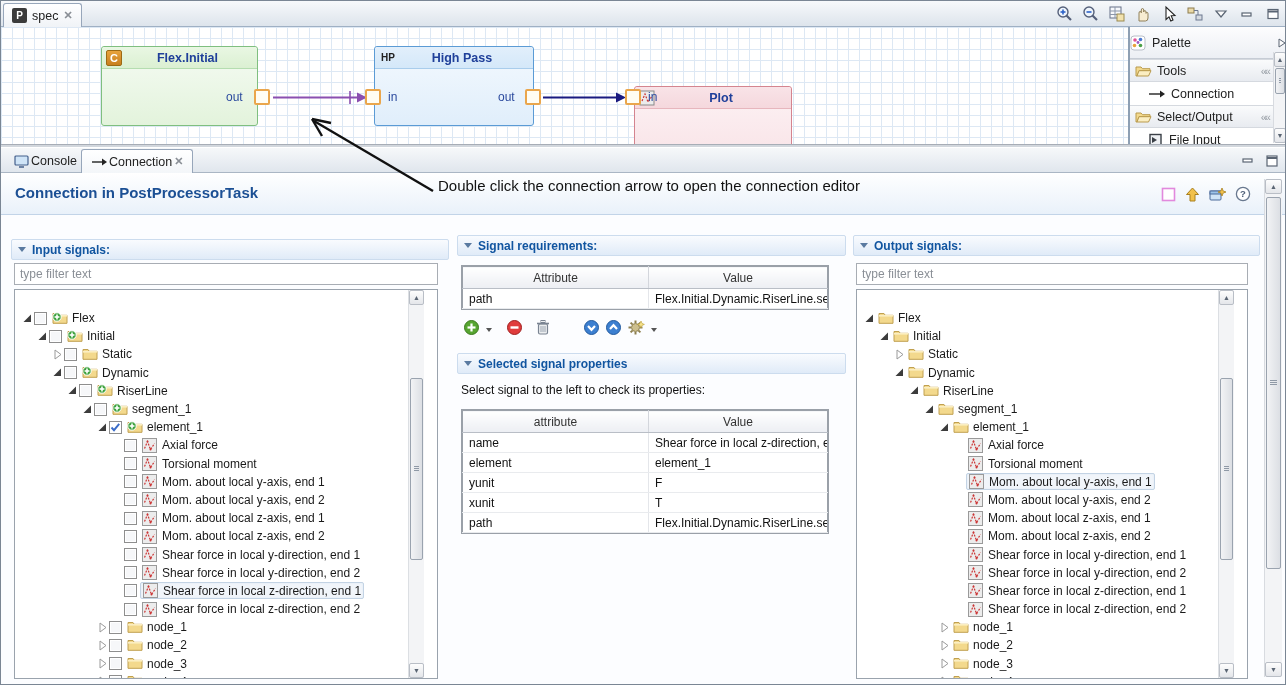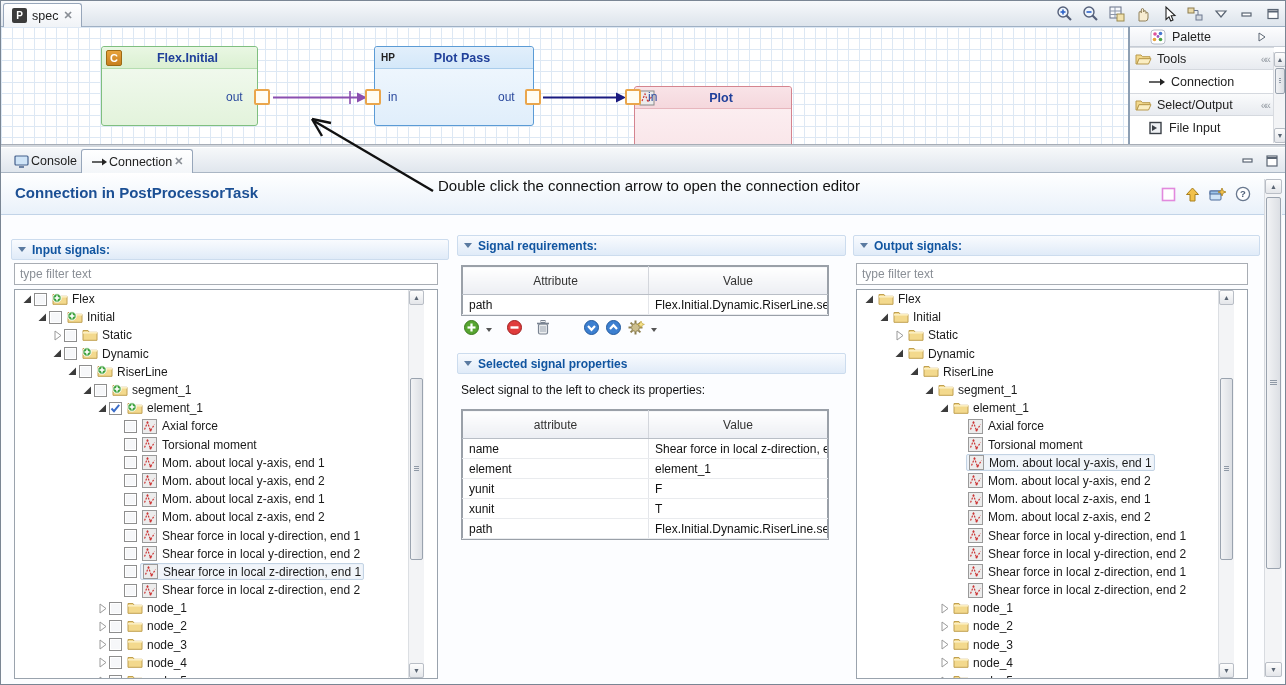--- a/index.html
+++ b/index.html
@@ -24,21 +24,21 @@
   .block { position:absolute; border-radius:3px; }
   .block-head { height:22px; display:flex; align-items:center; padding:0 4px; border-radius:3px 3px 0 0; }
   .block-title { flex:1; text-align:center; font-size:12.5px; font-weight:bold; color:#20409a; }
   .badge-c { width:16px; height:16px; background:linear-gradient(#e8a33d,#c87f1f); border:1px solid #9c6a14;
     border-radius:2px; color:#fff; font-size:11px; font-weight:bold; text-align:center; line-height:15px; }
   .badge-hp { font-size:10px; font-weight:bold; color:#222; padding-left:2px; }
   .port { position:absolute; width:16px; height:16px; background:#fffdf4; border:2px solid #eaa64c; border-radius:2px; }
   .portlabel { position:absolute; font-size:12px; color:#2b4a9e; }
 
   #palette { position:absolute; left:1128px; top:26px; width:158px; height:117px; background:#fff; border-left:1px solid #8ea0b4; }
-  .pal-head { height:20px; display:flex; align-items:center; gap:6px; padding:0 20px;
+  .pal-head { height:32px; display:flex; align-items:center; gap:6px; padding:0 0;
     background:linear-gradient(#fdfdfe,#eceff4); border-bottom:1px solid #c6ccd5; font-size:12.5px; color:#222; }
   .pal-drawer { height:23px; display:flex; align-items:center; gap:5px; padding:0 5px;
     background:linear-gradient(#fafbfc,#e8ebf0); border-top:1px solid #d5d9df; border-bottom:1px solid #d5d9df;
     font-size:12.5px; color:#222; width:144px; }
   .pal-item { height:23px; display:flex; align-items:center; gap:6px; padding:0 0 0 18px; font-size:12.5px; color:#222; width:144px; }
   .pal-pin { margin-left:auto; color:#9aa0a8; font-size:11px; letter-spacing:-2px; }
   #pal-sb { position:absolute; right:1px; top:25px; width:13px; height:91px; background:#f3f4f6; border-left:1px solid #d8dbe0; }
 
   
   .sb-btn { width:100%; height:15px; background:linear-gradient(#fdfdfd,#e4e6ea); border:1px solid #b9bec6;
@@ -69,33 +69,33 @@
 
   .section-head { position:absolute; height:21px; display:flex; align-items:center; gap:6px; padding:0 6px;
     background:linear-gradient(#f9fbfe,#e0ebf8); border:1px solid #ccdcee; border-radius:2px;
     font-size:12px; font-weight:bold; color:#1155a0; }
   .twist-down { width:0; height:0; border-left:4px solid transparent; border-right:4px solid transparent; border-top:5px solid #5a7aa0; }
 
   .filterbox { position:absolute; height:22px; border:1px solid #a8adb4; background:#fff; font-size:12px;
     color:#555; padding:0 5px; font-family:"Liberation Sans",sans-serif; }
   .filterbox::placeholder { color:#8a8f96; opacity:1; }
 
-  .treebox { position:absolute; background:#fff; border:1px solid #9aa3ad; overflow:hidden; padding-top:0; }
+  .treebox { position:absolute; background:#fff; border:1px solid #9aa3ad; overflow:hidden; padding-top:19px; }
   .trow { height:18.2px; display:flex; align-items:center; font-size:12px; color:#1a1a1a; white-space:nowrap; }
   .twistie { width:13px; height:13px; flex:0 0 13px; display:flex; align-items:center; justify-content:center; }
   .cbox { width:13px; flex:0 0 13px; height:13px; margin-right:3px; display:flex; }
   .ticon { width:16px; flex:0 0 16px; height:15px; margin-right:4px; display:flex; }
   .selbox { display:flex; align-items:center; padding:0 2px; border-radius:2px; }
   .selbox.sel { background:#f1f5fa; border:1px solid #c3d3e4; box-shadow:inset 0 0 2px #dce8f4; }
   .tree-sb { position:absolute; top:1px; right:1px; width:16px; bottom:1px; background:#f3f4f6; border-left:1px solid #dcdfe3; }
 
   table.grid { border-collapse:collapse; background:#fff; width:100%; table-layout:fixed; }
   table.grid, .tablewrap { border:1px solid #9aa0a8; }
   .tablewrap { position:absolute; background:#fff; }
-  table.grid th { height:28px; font-size:12px; font-weight:normal; color:#333; text-align:center;
+  table.grid th { height:22px; font-size:12px; font-weight:normal; color:#333; text-align:center;
     background:linear-gradient(#ffffff,#eceef3); border-right:1px solid #d3d6dc; border-bottom:1px solid #b9bec6; }
   table.grid td { height:20px; font-size:12px; color:#111; padding:0 6px; border-right:1px solid #e4e6ea;
     border-bottom:1px solid #e9ebee; overflow:hidden; white-space:nowrap; }
   table.grid tr > *:last-child { border-right:none; }
 
   #req-toolbar { position:absolute; display:flex; align-items:center; gap:5px; }
   .dd-arrow { width:0; height:0; border-left:3.5px solid transparent; border-right:3.5px solid transparent; border-top:4px solid #555; margin-left:1px; }
 
   #hint-text { position:absolute; font-size:12px; color:#111; }
 
@@ -179,21 +179,21 @@
     <div class="block" style="left:100px;top:19px;width:157px;height:80px;border:1px solid #7fbf7f;background:linear-gradient(#f5fbf3,#e3f3dc);">
       <div class="block-head" style="border-bottom:1px solid #b5ddb0;background:linear-gradient(#e9f7e3,#dbf0d2);">
         <span class="badge-c">C</span>
         <span class="block-title">Flex.Initial</span>
       </div>
     </div>
 
     <div class="block" style="left:373px;top:19px;width:160px;height:80px;border:1px solid #5b9bd5;background:linear-gradient(#f3f9fe,#e0eefb);">
       <div class="block-head" style="border-bottom:1px solid #a9cdec;background:linear-gradient(#e2effb,#d4e8f9);">
         <span class="badge-hp">HP</span>
-        <span class="block-title">Plot Pass</span>
+        <span class="block-title">High Pass</span>
       </div>
     </div>
 
     <div class="block" style="left:633px;top:19px;width:158px;height:80px;border:1px solid #d4848f;background:linear-gradient(#fdf2f4,#f8e2e6);margin-top:40px;">
       <div class="block-head" style="border-bottom:1px solid #e7b6bd;background:linear-gradient(#f9e3e7,#f5d8dd);">
         <span style="display:flex;">
             <svg width="16" height="16">
               <rect x="1" y="1" width="14" height="14" fill="#ececec" stroke="#8a8a8a"></rect>
               <path d="M3,11 L6,4 L9,12 L13,6" fill="none" stroke="#c33" stroke-width="1.2" stroke-dasharray="2,1.4"></path>
             </svg>

